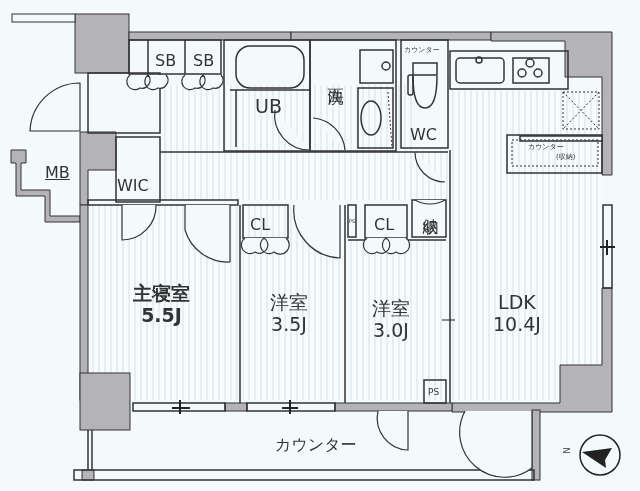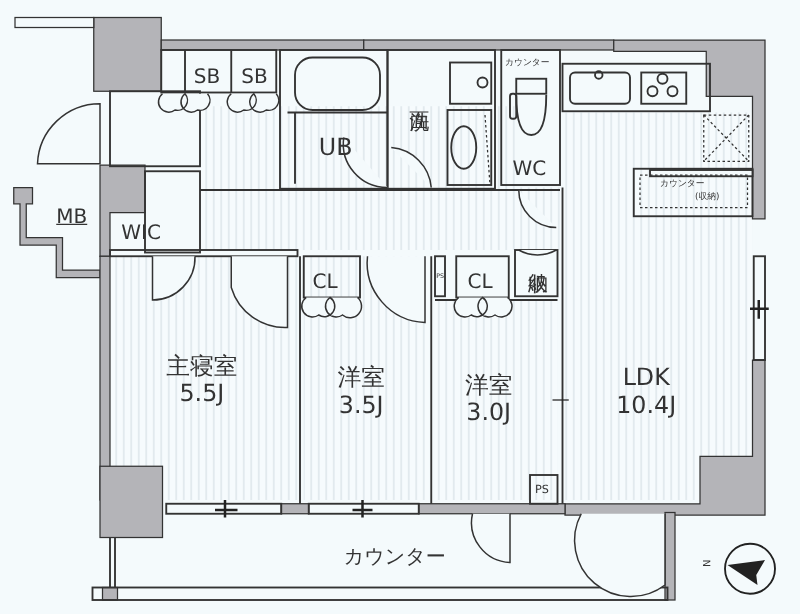--- a/index.html
+++ b/index.html
@@ -156,34 +156,34 @@
   </g>
 
   <g>
     <circle cx="600" cy="455" r="20" fill="#f4fafc" stroke="#222" stroke-width="1.5"></circle>
     <path d="M582 452 L612 448 L605 460 L606 468 Z" fill="#222"></path>
   </g>
 </svg>
 
 <div class="lbl lbl-sm" style="left:155px;top:52px;">SB</div>
 <div class="lbl lbl-sm" style="left:193px;top:52px;">SB</div>
-<div class="lbl lbl-lg" style="left:255px;top:108px;">UB</div>
+<div class="lbl lbl-lg" style="left:255px;top:96px;">UB</div>
 <div class="lbl lbl-md vert" style="left:326px;top:76px;">洗面</div>
 <div class="lbl lbl-xxs" style="left:404px;top:46px;font-size:7px;">カウンター</div>
 <div class="lbl lbl-sm" style="left:410px;top:126px;">WC</div>
 <div class="lbl" style="left:528px;top:143px;font-size:7px;">カウンター</div>
 <div class="lbl" style="left:556px;top:153px;font-size:7px;">(収納)</div>
 <div class="lbl lbl-sm" style="left:45px;top:164px;text-decoration:underline;">MB</div>
-<div class="lbl lbl-md" style="left:97px;top:177px;">WIC</div>
+<div class="lbl lbl-md" style="left:117px;top:177px;">WIC</div>
 <div class="lbl lbl-md" style="left:250px;top:216px;">CL</div>
 <div class="lbl" style="left:349px;top:219px;font-size:5px;">PS</div>
 <div class="lbl lbl-md" style="left:374px;top:216px;">CL</div>
 <div class="lbl lbl-sm vert" style="left:421px;top:206px;">収納</div>
 
-<div class="lbl lbl-lg" style="left:133px;top:283px;">
+<div class="lbl lbl-lg" style="left:133px;top:283px;font-weight:bold;">
   <span class="block">主寝室</span>
   <span class="block">5.5J</span>
 </div>
 <div class="lbl lbl-lg" style="left:270px;top:292px;">
   <span class="block">洋室</span>
   <span class="block">3.5J</span>
 </div>
 <div class="lbl lbl-lg" style="left:372px;top:298px;">
   <span class="block">洋室</span>
   <span class="block">3.0J</span>

